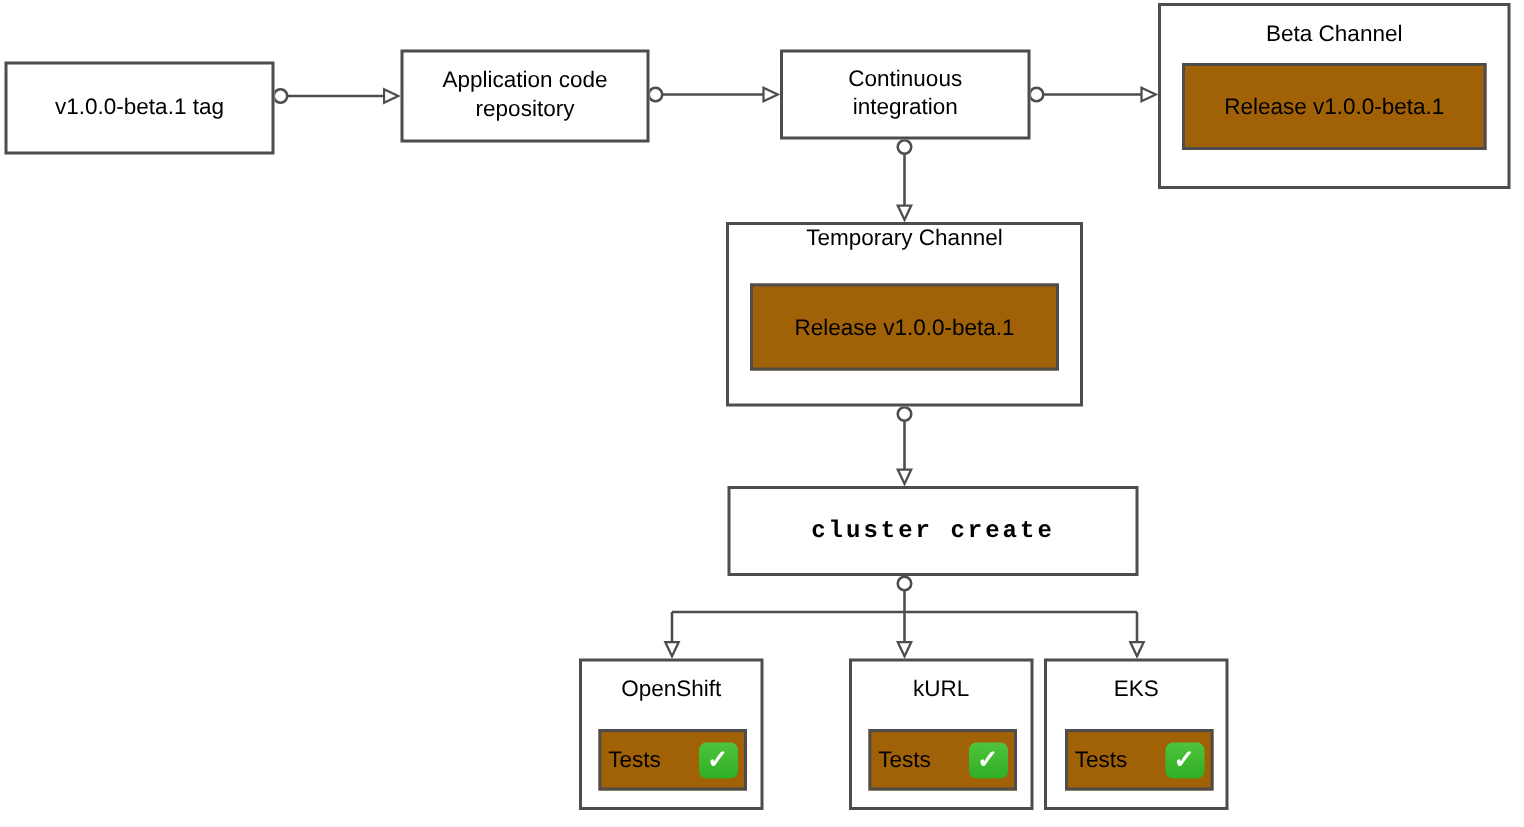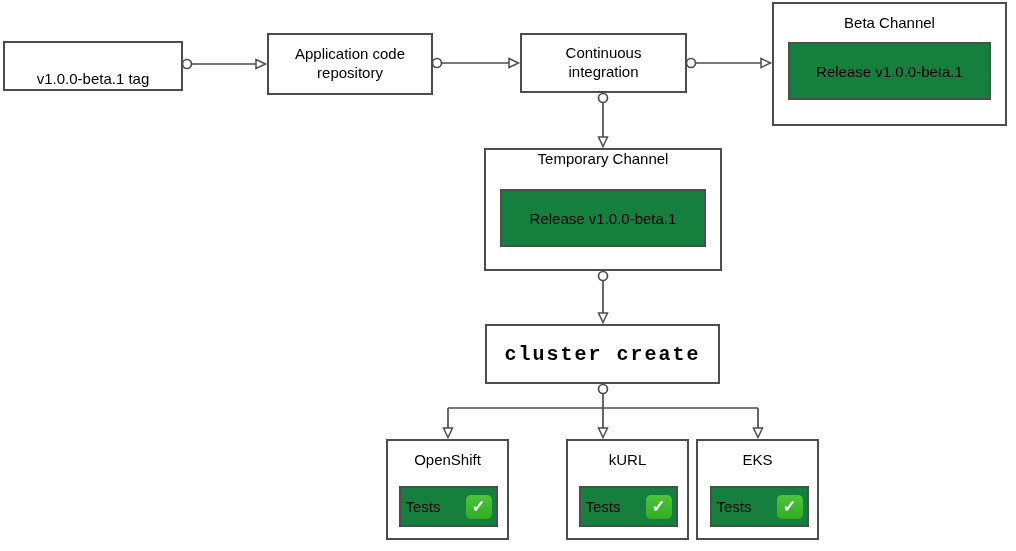--- a/index.html
+++ b/index.html
@@ -43,44 +43,44 @@
     text-align: center;
   }
   .container-title {
     display: block;
     font-size: 15px;
     line-height: 1.2;
   }
   .inner-node {
     position: absolute;
     box-sizing: border-box;
-    background: #15803d;
+    background: #a16207;
     border: 2px solid #4d4d4d;
     display: flex;
     align-items: center;
     justify-content: center;
     text-align: center;
     font-size: 15px;
   }
   
-  #node-tag            { left: 3px;   top: 41px;  width: 180px; height: 50px; align-items: flex-end; }
+  #node-tag            { left: 3px;   top: 41px;  width: 180px; height: 62px; }
   #node-app-repo       { left: 267px; top: 33px;  width: 166px; height: 62px; padding: 0 14px; }
   #node-ci             { left: 520px; top: 33px;  width: 167px; height: 60px; padding: 0 30px; }
 
   #node-beta-channel   { left: 772px; top: 2px;   width: 235px; height: 124px; }
   #node-beta-channel .container-title { margin-top: 10px; }
   #node-beta-release   { left: 14px;  top: 38px;  width: 203px; height: 58px; }
 
   #node-temp-channel   { left: 484px; top: 148px; width: 238px; height: 123px; }
   #node-temp-channel .container-title { margin-top: 0; }
   #node-temp-release   { left: 14px;  top: 39px;  width: 206px; height: 58px; }
 
-  #node-cluster-create { left: 485px; top: 324px; width: 235px; height: 60px;
+  #node-cluster-create { left: 485px; top: 324px; width: 274px; height: 60px;
                          font-family: "Liberation Mono", "DejaVu Sans Mono", monospace;
-                         font-weight: bold; font-size: 20px; letter-spacing: 2px; }
+                         font-weight: bold; font-size: 16px; letter-spacing: 2px; }
 
   .platform-node       { top: 439px; width: 123px; height: 101px; }
   #node-openshift      { left: 386px; }
   #node-kurl           { left: 566px; }
   #node-eks            { left: 696px; }
   .platform-node .container-title { margin-top: 10px; }
   .tests-box           { left: 11px; top: 45px; width: 99px; height: 41px; gap: 25px; }
   #node-eks .tests-box { left: 12px; }
 
   .check-icon {

